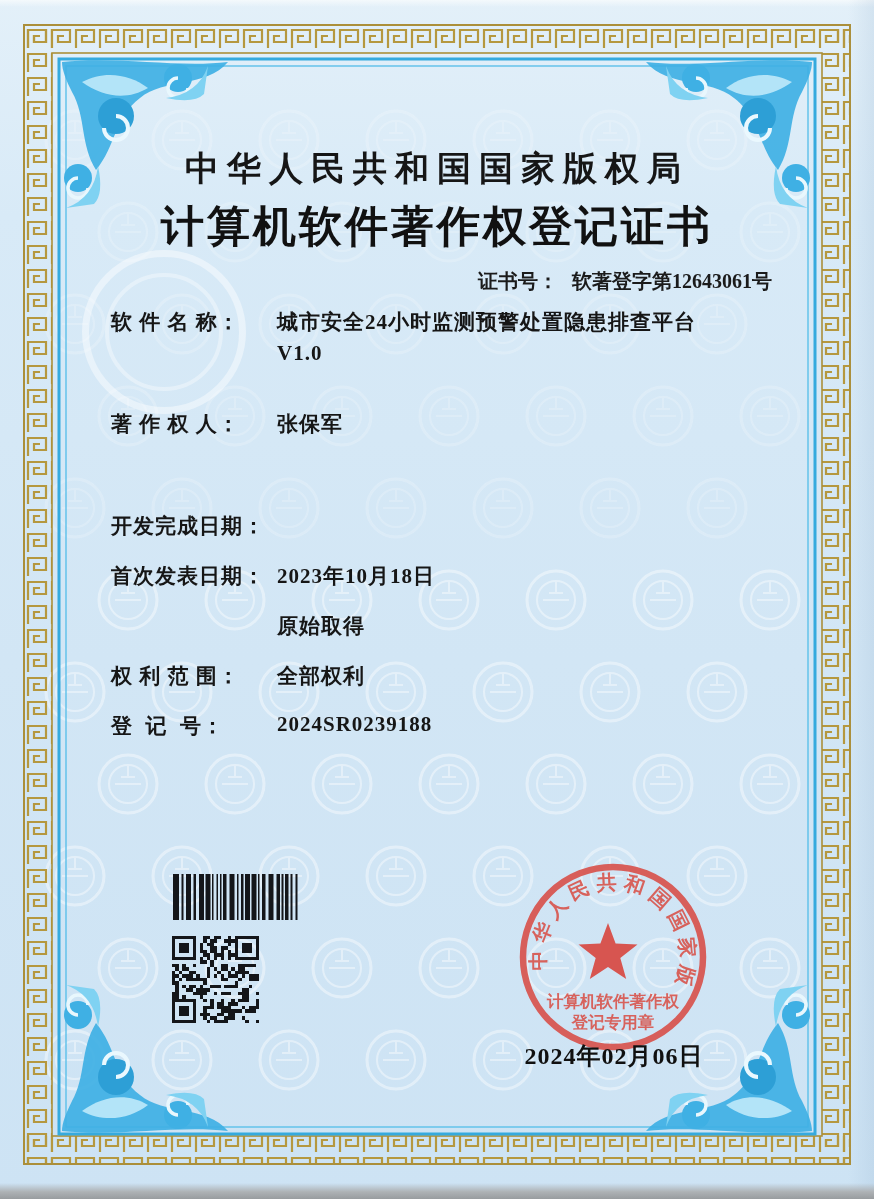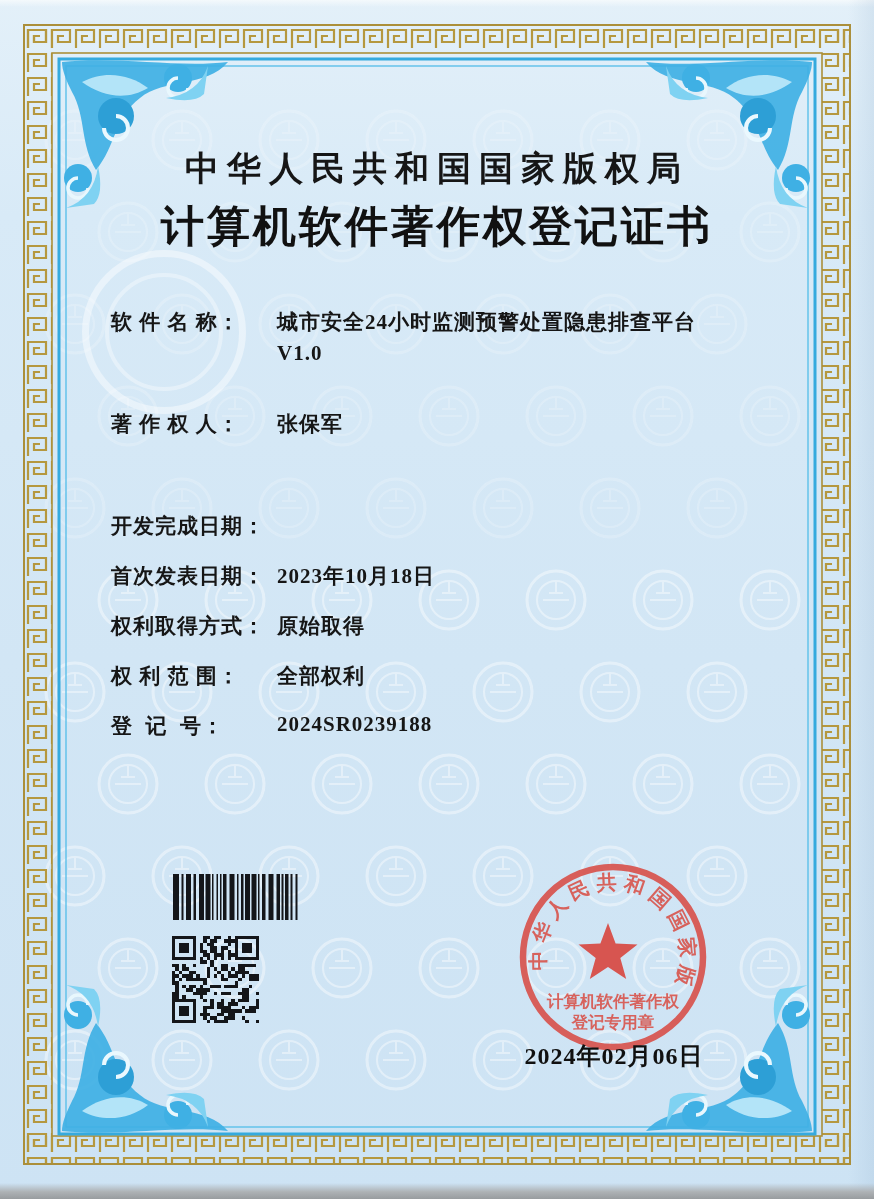--- a/index.html
+++ b/index.html
@@ -468,40 +468,42 @@
     <rect x="59" y="59" width="756" height="1075" fill="none" stroke="#35aade" stroke-width="3"></rect>
     <rect x="66" y="66" width="742" height="1061" fill="none" stroke="#5cc0ea" stroke-width="1.4"></rect>
     <use href="#flr" transform="translate(56,56)"></use>
     <use href="#flr" transform="translate(818,56) scale(-1,1)"></use>
     <use href="#flr" transform="translate(56,1137) scale(1,-1)"></use>
     <use href="#flr" transform="translate(818,1137) scale(-1,-1)"></use>
   </svg>
 
   <div class="authority">中华人民共和国国家版权局</div>
   <div class="cert-title">计算机软件著作权登记证书</div>
+  <div class="certno">
+    <span>证书号：</span><span class="num">软著登字第12643061号</span>
+  </div>
 
   <div class="fields">
     <div class="frow" style="top:308px">
       <span class="lbl">软 件 名 称：</span>
       <span class="val">城市安全24小时监测预警处置隐患排查平台</span>
       <span class="val2">V1.0</span>
     </div>
     <div class="frow" style="top:410px">
       <span class="lbl">著 作 权 人：</span>
       <span class="val">张保军</span>
     </div>
     <div class="frow" style="top:512px">
       <span class="lbl">开发完成日期：</span>
     </div>
     <div class="frow" style="top:562px">
       <span class="lbl">首次发表日期：</span>
       <span class="val">2023年10月18日</span>
     </div>
     <div class="frow" style="top:612px">
-      <span class="lbl">权利取得方式：</span>
       <span class="val">原始取得</span>
     </div>
     <div class="frow" style="top:662px">
       <span class="lbl">权 利 范 围：</span>
       <span class="val">全部权利</span>
     </div>
     <div class="frow" style="top:712px">
       <span class="lbl">登  记  号：</span>
       <span class="val">2024SR0239188</span>
     </div>

